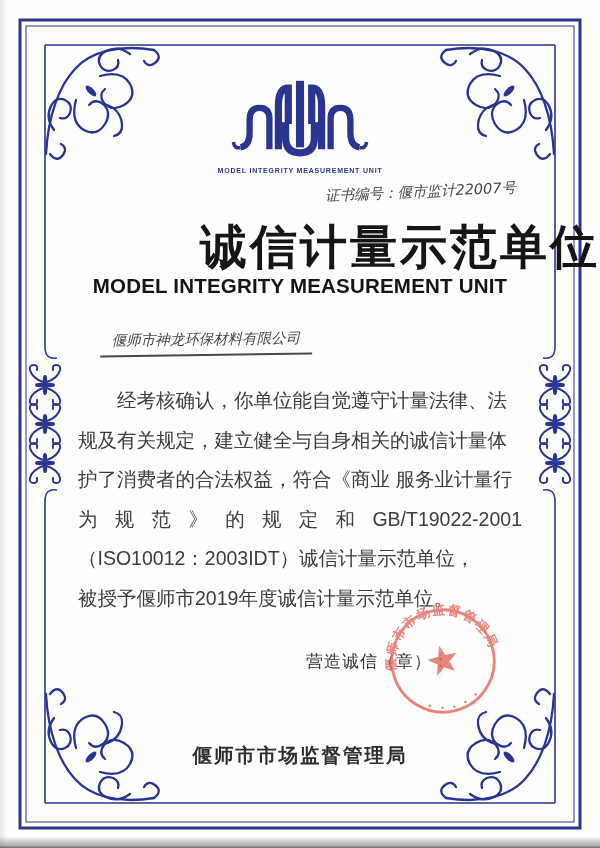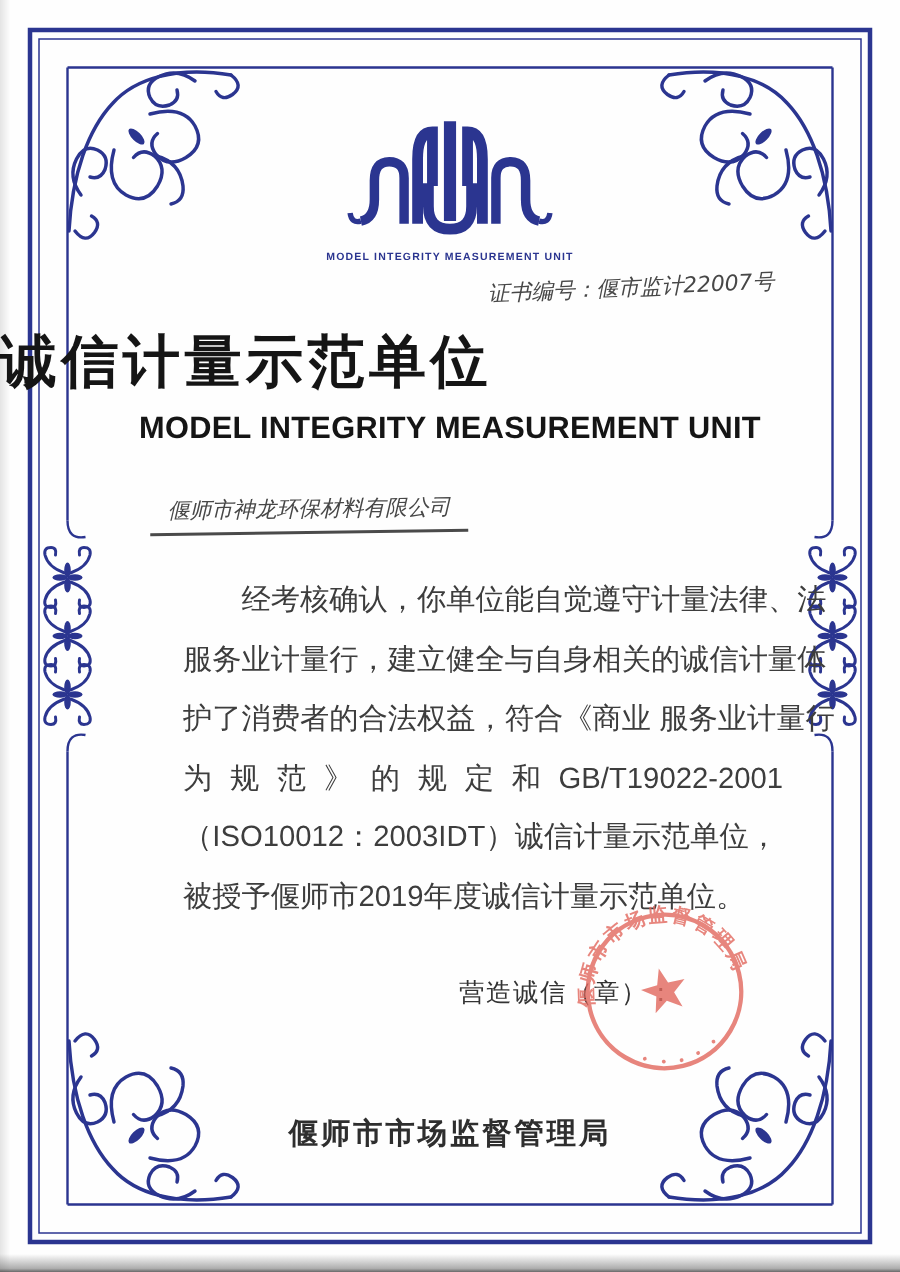--- a/index.html
+++ b/index.html
@@ -26,38 +26,38 @@
   }
 
   
   .handwriting{
     font-style:italic;color:var(--handwriting);
     font-family:"DejaVu Sans", sans-serif;
   }
   .cert-no{left:325px;top:182px;width:215px;font-size:14.5px;transform:rotate(-2.5deg);}
 
   .title-zh{
-    left:0;right:14px;top:216px;text-align:left;
+    left:0;right:0;top:216px;text-align:right;
     font-family:"Liberation Serif", serif;
-    font-size:38px;font-weight:bold;letter-spacing:3px;color:var(--title-black);
+    font-size:47px;font-weight:bold;letter-spacing:3px;color:var(--title-black);
   }
   .title-en{
     left:0;right:0;top:274px;text-align:center;
     font-size:20.5px;font-weight:bold;letter-spacing:.2px;color:var(--title-black);
   }
 
   .company{
     left:100px;top:330px;width:212px;text-align:center;
     font-size:14.5px;padding-bottom:5px;
     border-bottom:2px solid #4a4a4a;transform:rotate(-0.8deg);
   }
 
   .body-text{left:78px;top:381px;width:444px;color:var(--body-text);
     font-size:19.5px;line-height:39.5px;}
-  .body-line{white-space:nowrap;margin-left:44px;}
+  .body-line{white-space:nowrap;}
   .body-line.indent{text-indent:2em;}
   .body-line.spread{white-space:normal;text-align:justify;text-align-last:justify;}
 
   .issuer-label{left:306px;top:650px;font-size:17px;color:#333;letter-spacing:1px;}
   .seal{left:384px;top:602px;color:var(--seal-red);}
   .org-name{
     left:0;right:0;top:742px;text-align:center;
     font-size:19.5px;font-weight:bold;letter-spacing:2px;color:#2e2e2e;
   }
 
@@ -142,21 +142,21 @@
   <span>证书编号：</span><span>偃市监计22007号</span>
 </div>
 
 <div class="abs title-zh">诚信计量示范单位</div>
 <div class="abs title-en">MODEL INTEGRITY MEASUREMENT UNIT</div>
 
 <div class="abs company handwriting">偃师市神龙环保材料有限公司</div>
 
 <div class="abs body-text">
   <div class="body-line indent">经考核确认，你单位能自觉遵守计量法律、法</div>
-  <div class="body-line">服务业计量行，建立健全与自身相关的诚信计量体</div>
+  <div class="body-line">规及有关规定，建立健全与自身相关的诚信计量体</div>
   <div class="body-line">护了消费者的合法权益，符合《商业 服务业计量行</div>
   <div class="body-line spread">为规范》的规定和GB/T19022-2001</div>
   <div class="body-line">（ISO10012：2003IDT）诚信计量示范单位，</div>
   <div class="body-line">被授予偃师市2019年度诚信计量示范单位。</div>
 </div>
 
 <div class="abs issuer-label">营造诚信（章）：</div>
 
 <svg class="abs seal" width="118" height="118" viewBox="-60 -60 120 120" aria-hidden="true">
   <g transform="rotate(-14)" opacity="0.8">

